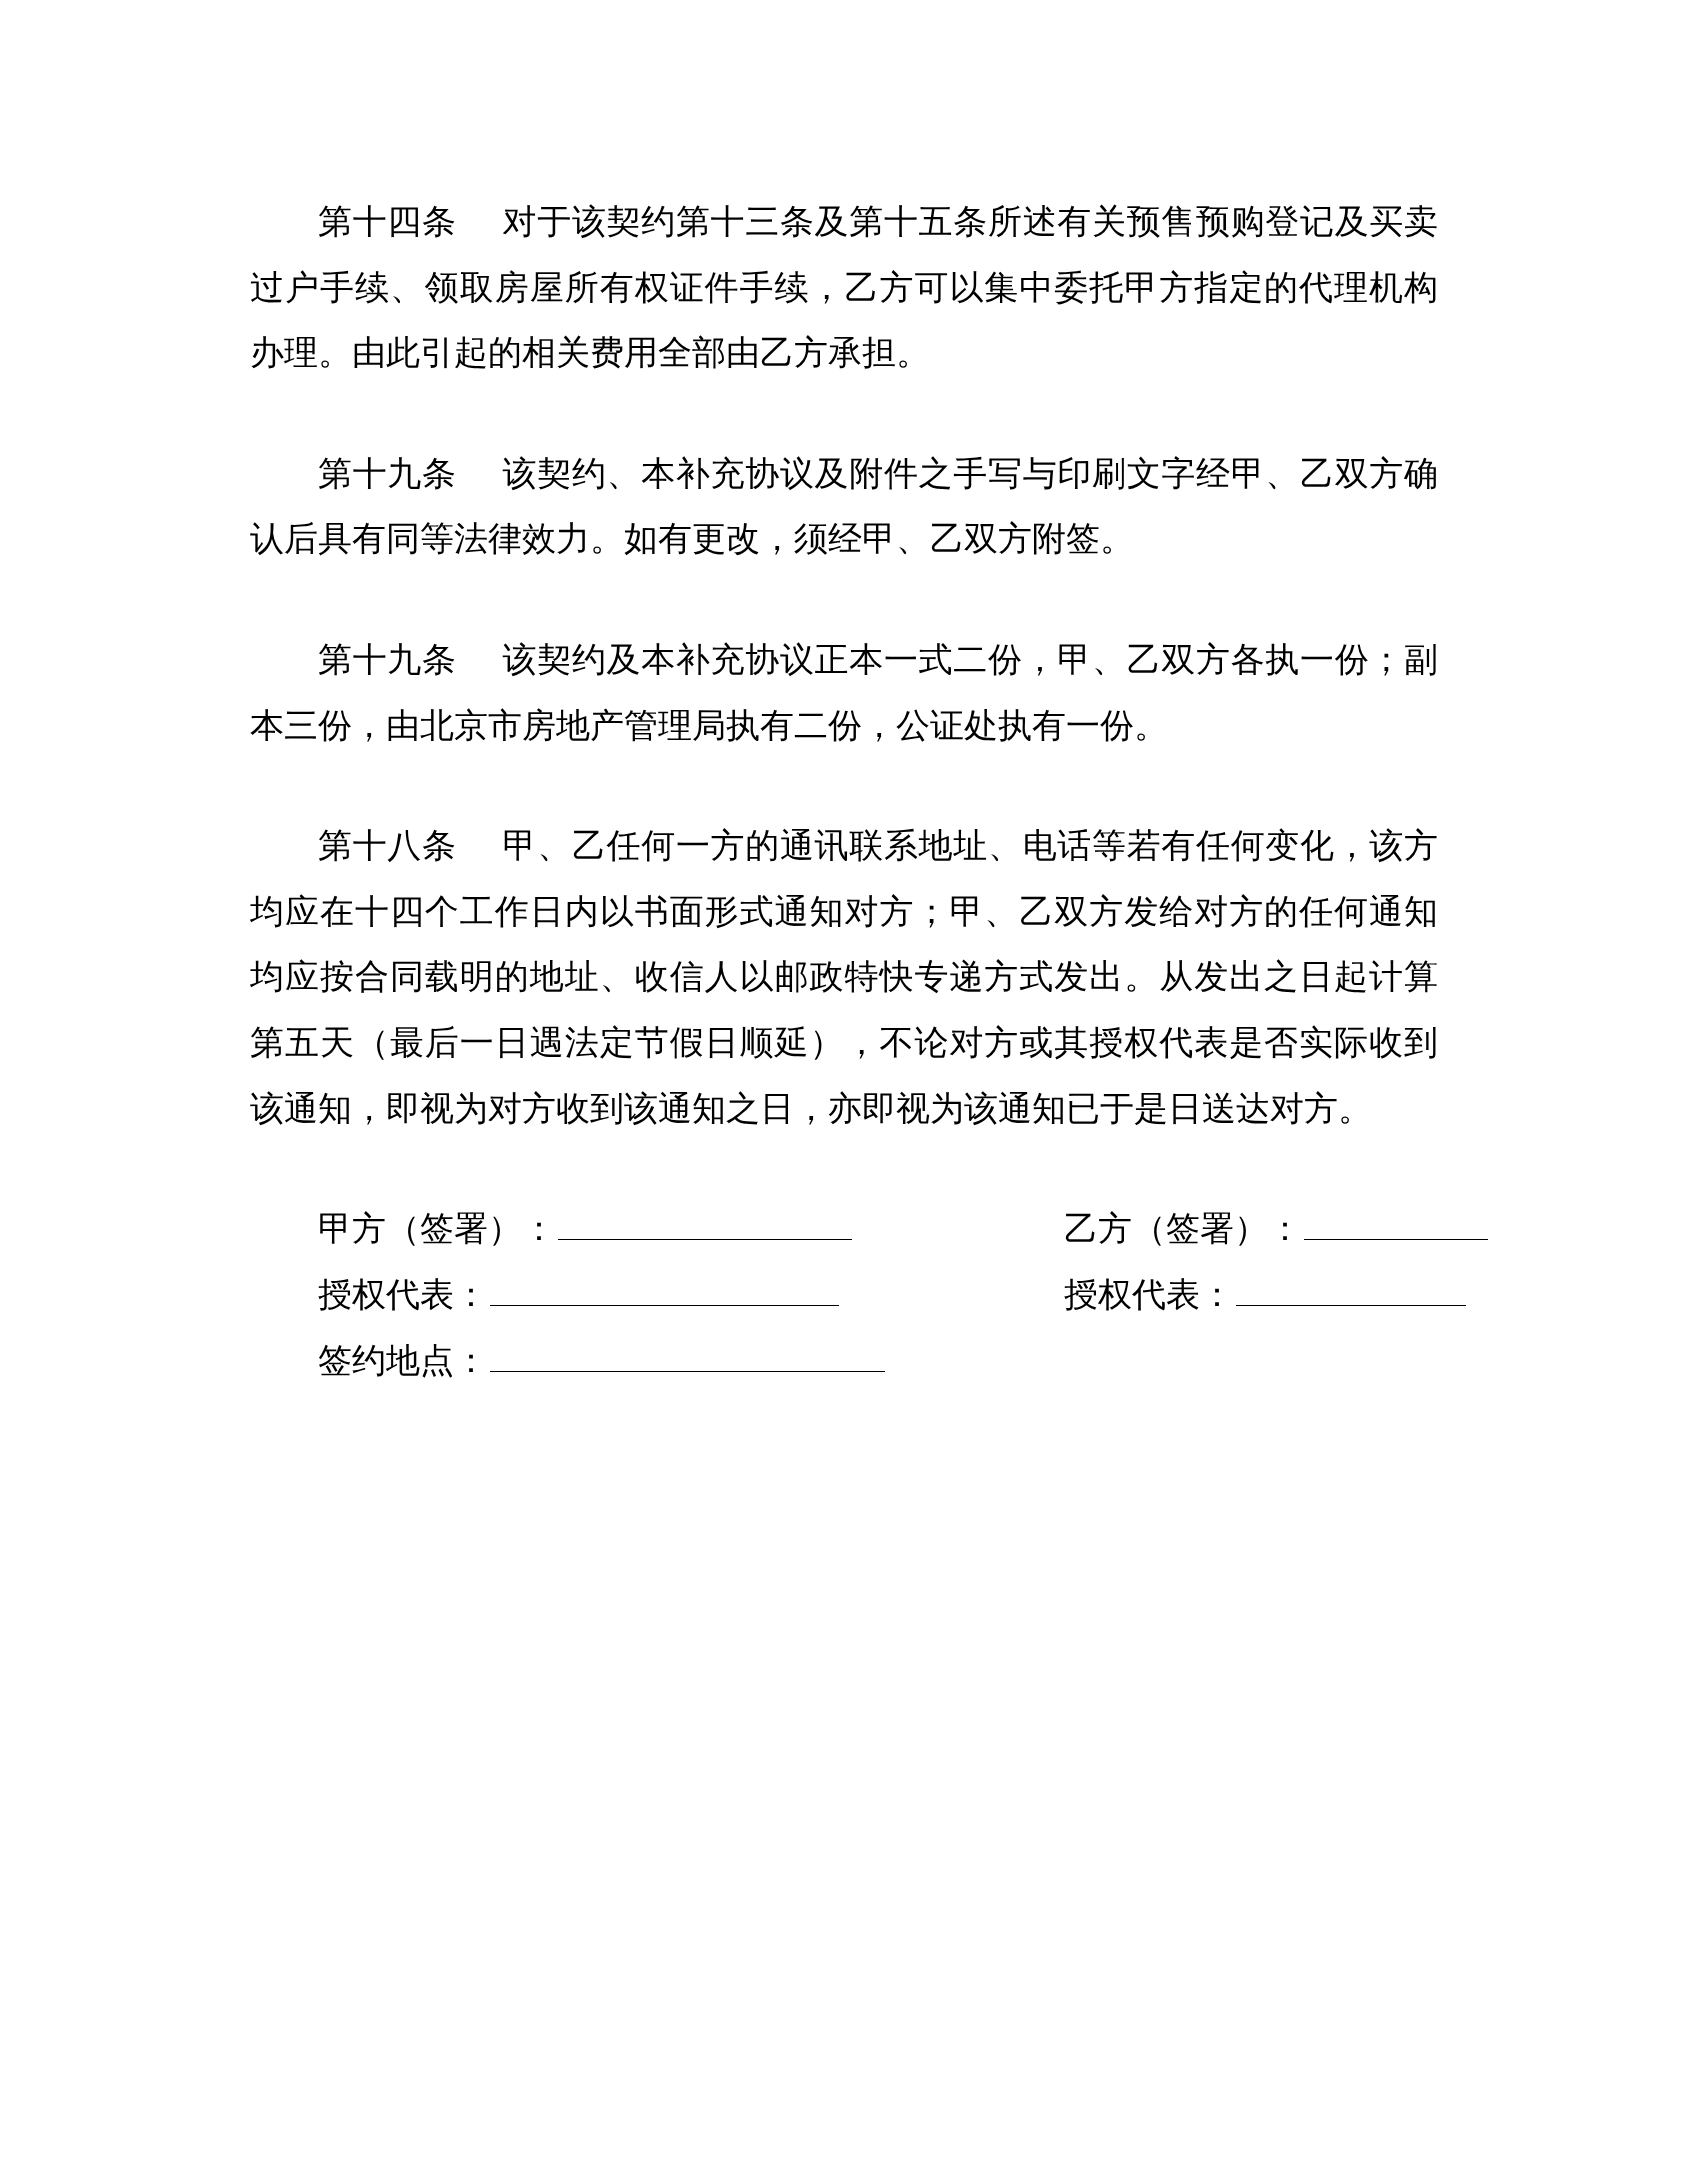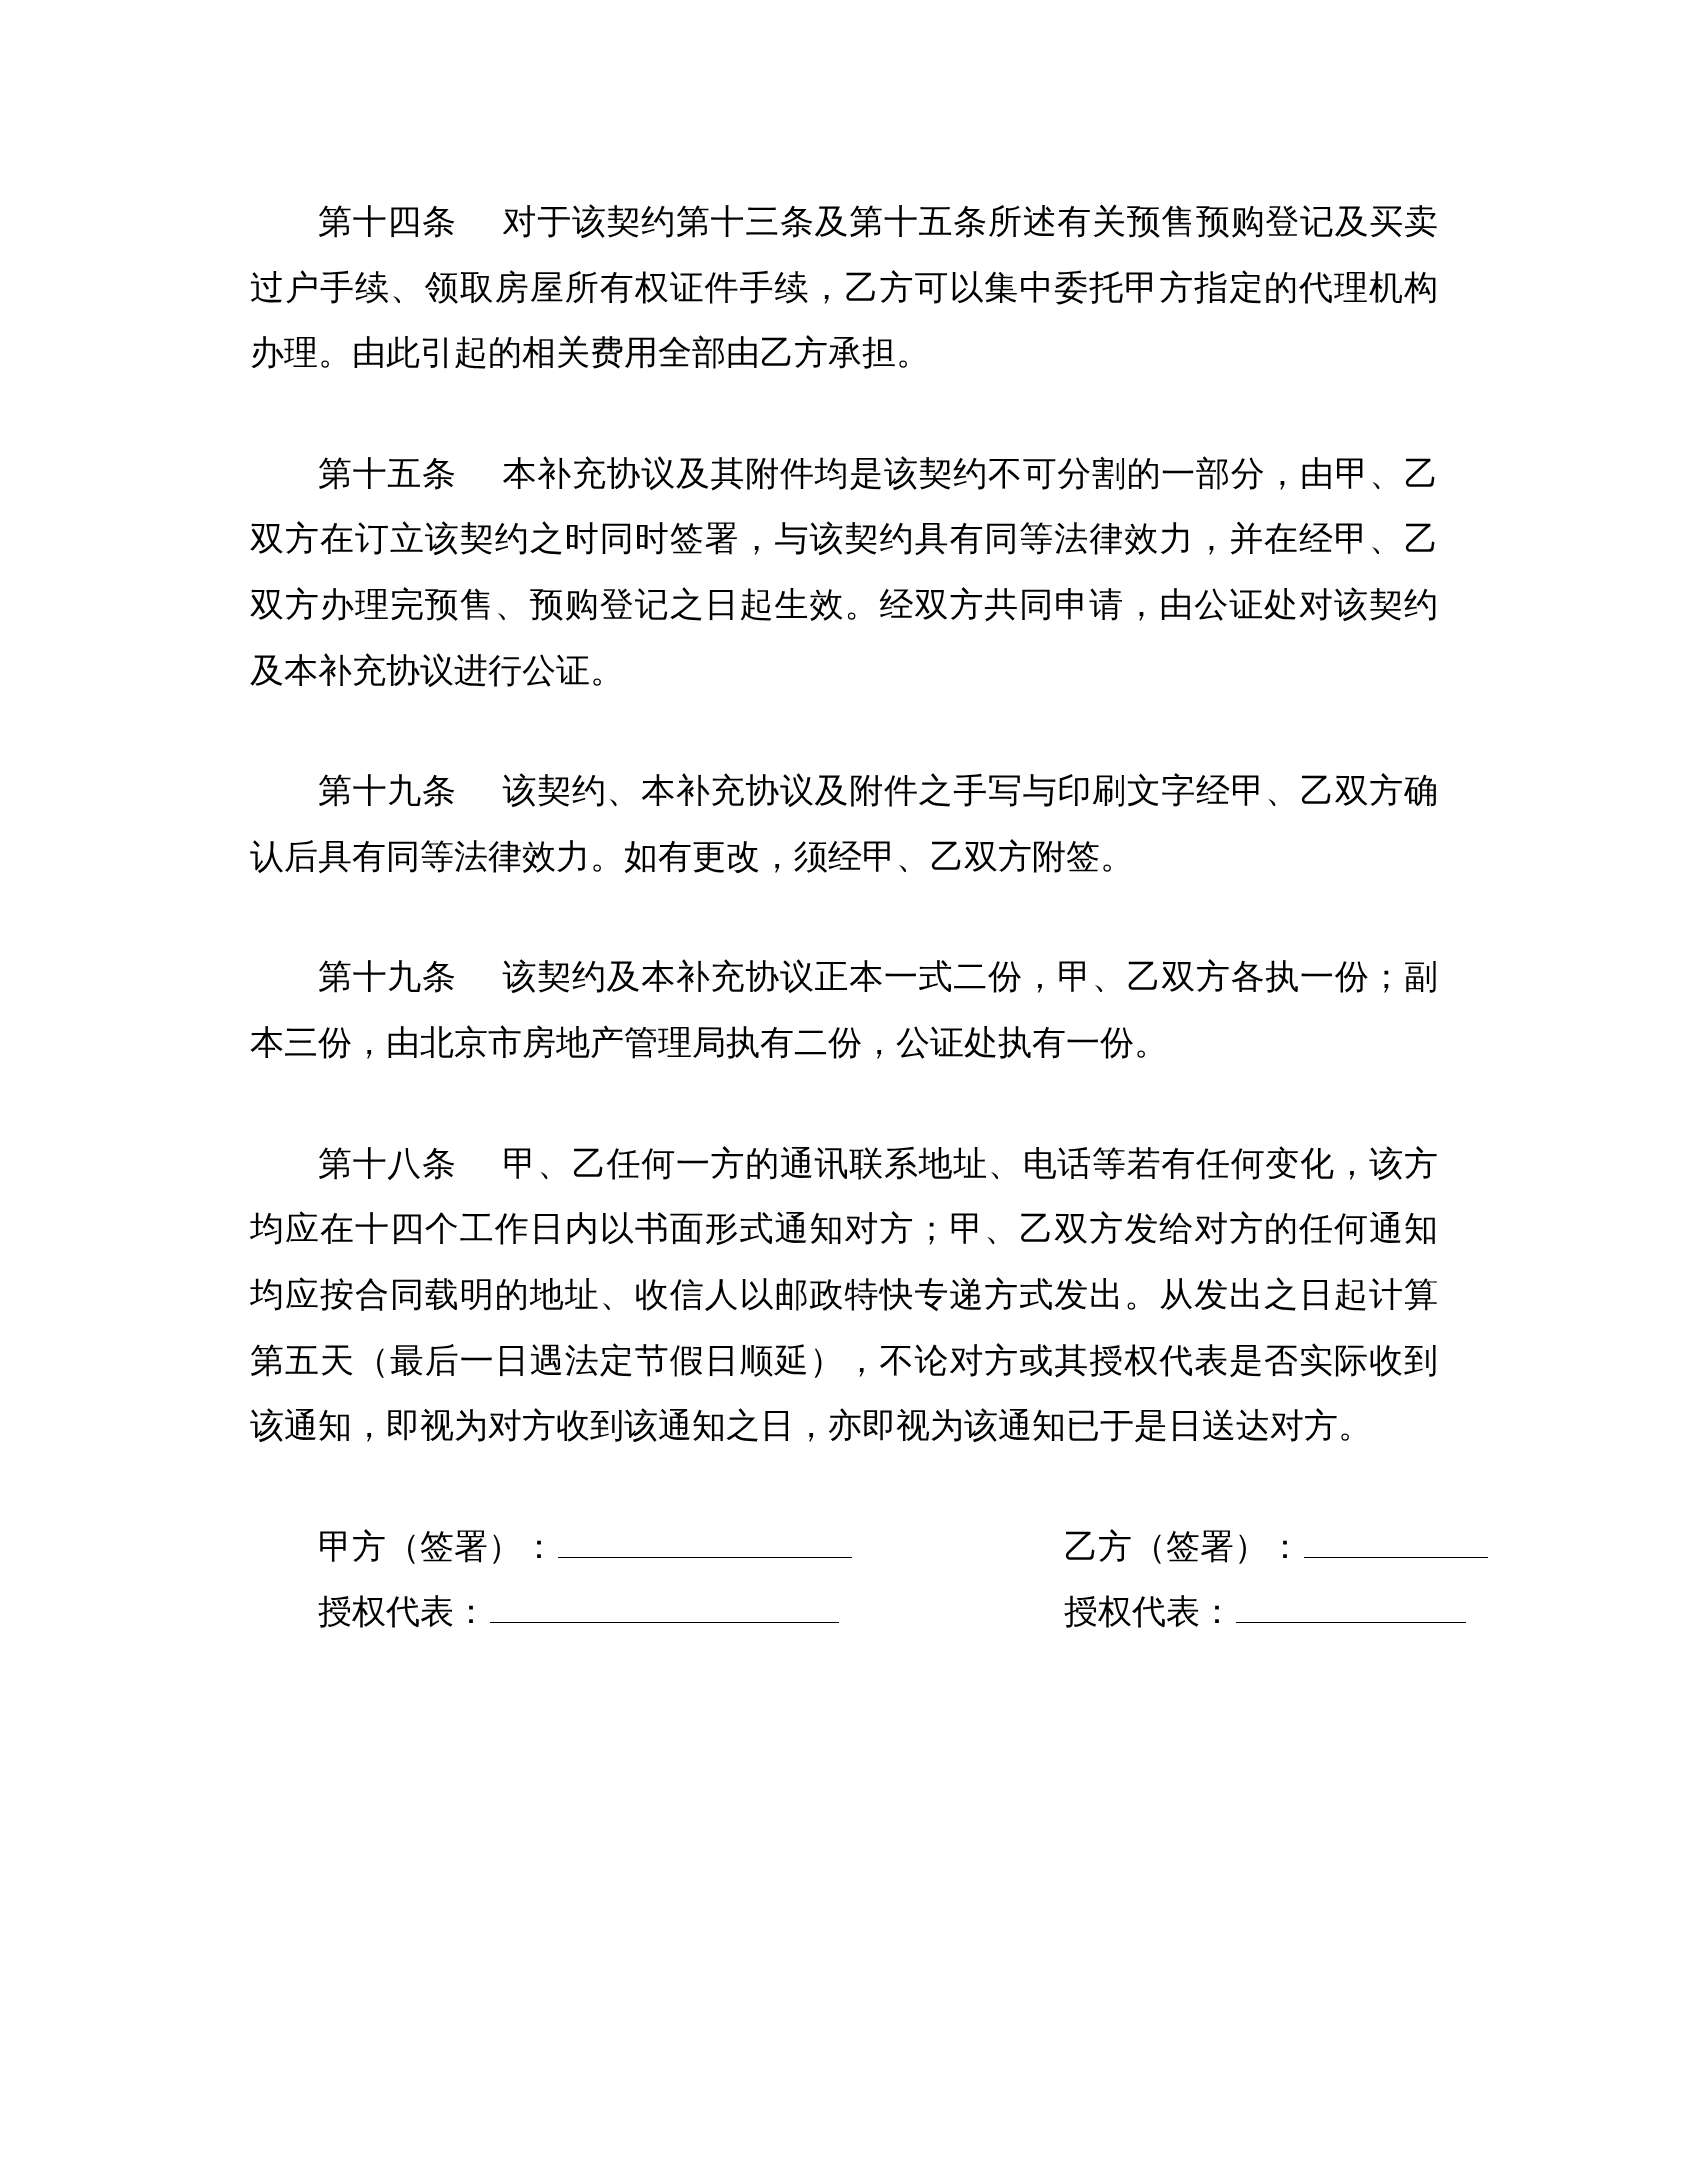--- a/index.html
+++ b/index.html
@@ -63,23 +63,20 @@
 </style>
 </head>
 <body>
 
 <div class="page">
 
   <p class="article">
     <span class="article-title">第十四条</span><span>对于该契约第十三条及第十五条所述有关预售预购登记及买卖过户手续、领取房屋所有权证件手续，乙方可以集中委托甲方指定的代理机构办理。由此引起的相关费用全部由乙方承担。</span>
   </p>
 
-  <p class="article">
-    <span class="article-title">第十五条</span><span>本补充协议及其附件均是该契约不可分割的一部分，由甲、乙双方在订立该契约之时同时签署，与该契约具有同等法律效力，并在经甲、乙双方办理完预售、预购登记之日起生效。经双方共同申请，由公证处对该契约及本补充协议进行公证。</span>
-  </p>
 
 
   <p class="article">
     <span class="article-title">第十九条</span><span>该契约、本补充协议及附件之手写与印刷文字经甲、乙双方确认后具有同等法律效力。如有更改，须经甲、乙双方附签。</span>
   </p>
 
   <p class="article">
     <span class="article-title">第十九条</span><span>该契约及本补充协议正本一式二份，甲、乙双方各执一份；副本三份，由北京市房地产管理局执有二份，公证处执有一份。</span>
   </p>
 
@@ -97,16 +94,21 @@
       </div>
     </div>
     <div class="sig-row">
       <div class="sig-left">
         <span>授权代表：</span><span class="blank w380"></span>
       </div>
       <div class="sig-right">
         <span>授权代表：</span><span class="blank w250"></span>
       </div>
     </div>
+    <div class="sig-row">
+      <div class="sig-left">
+        <span>签约地点：</span><span class="blank w430"></span>
+      </div>
+    </div>
   </div>
 
 </div>
 
 
 </body></html>

